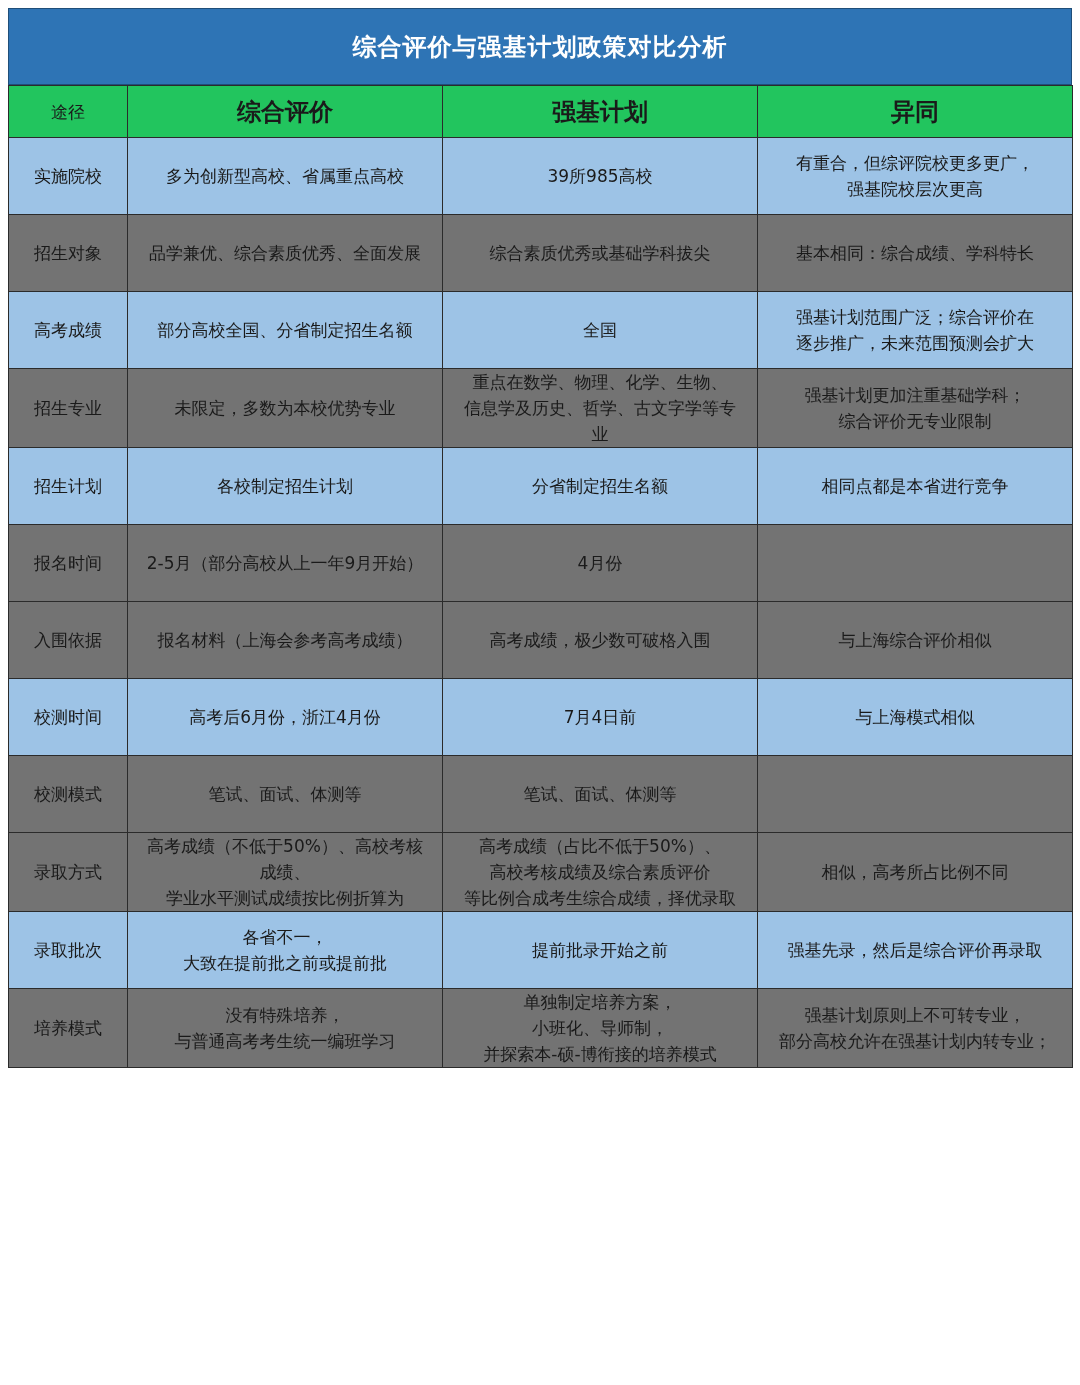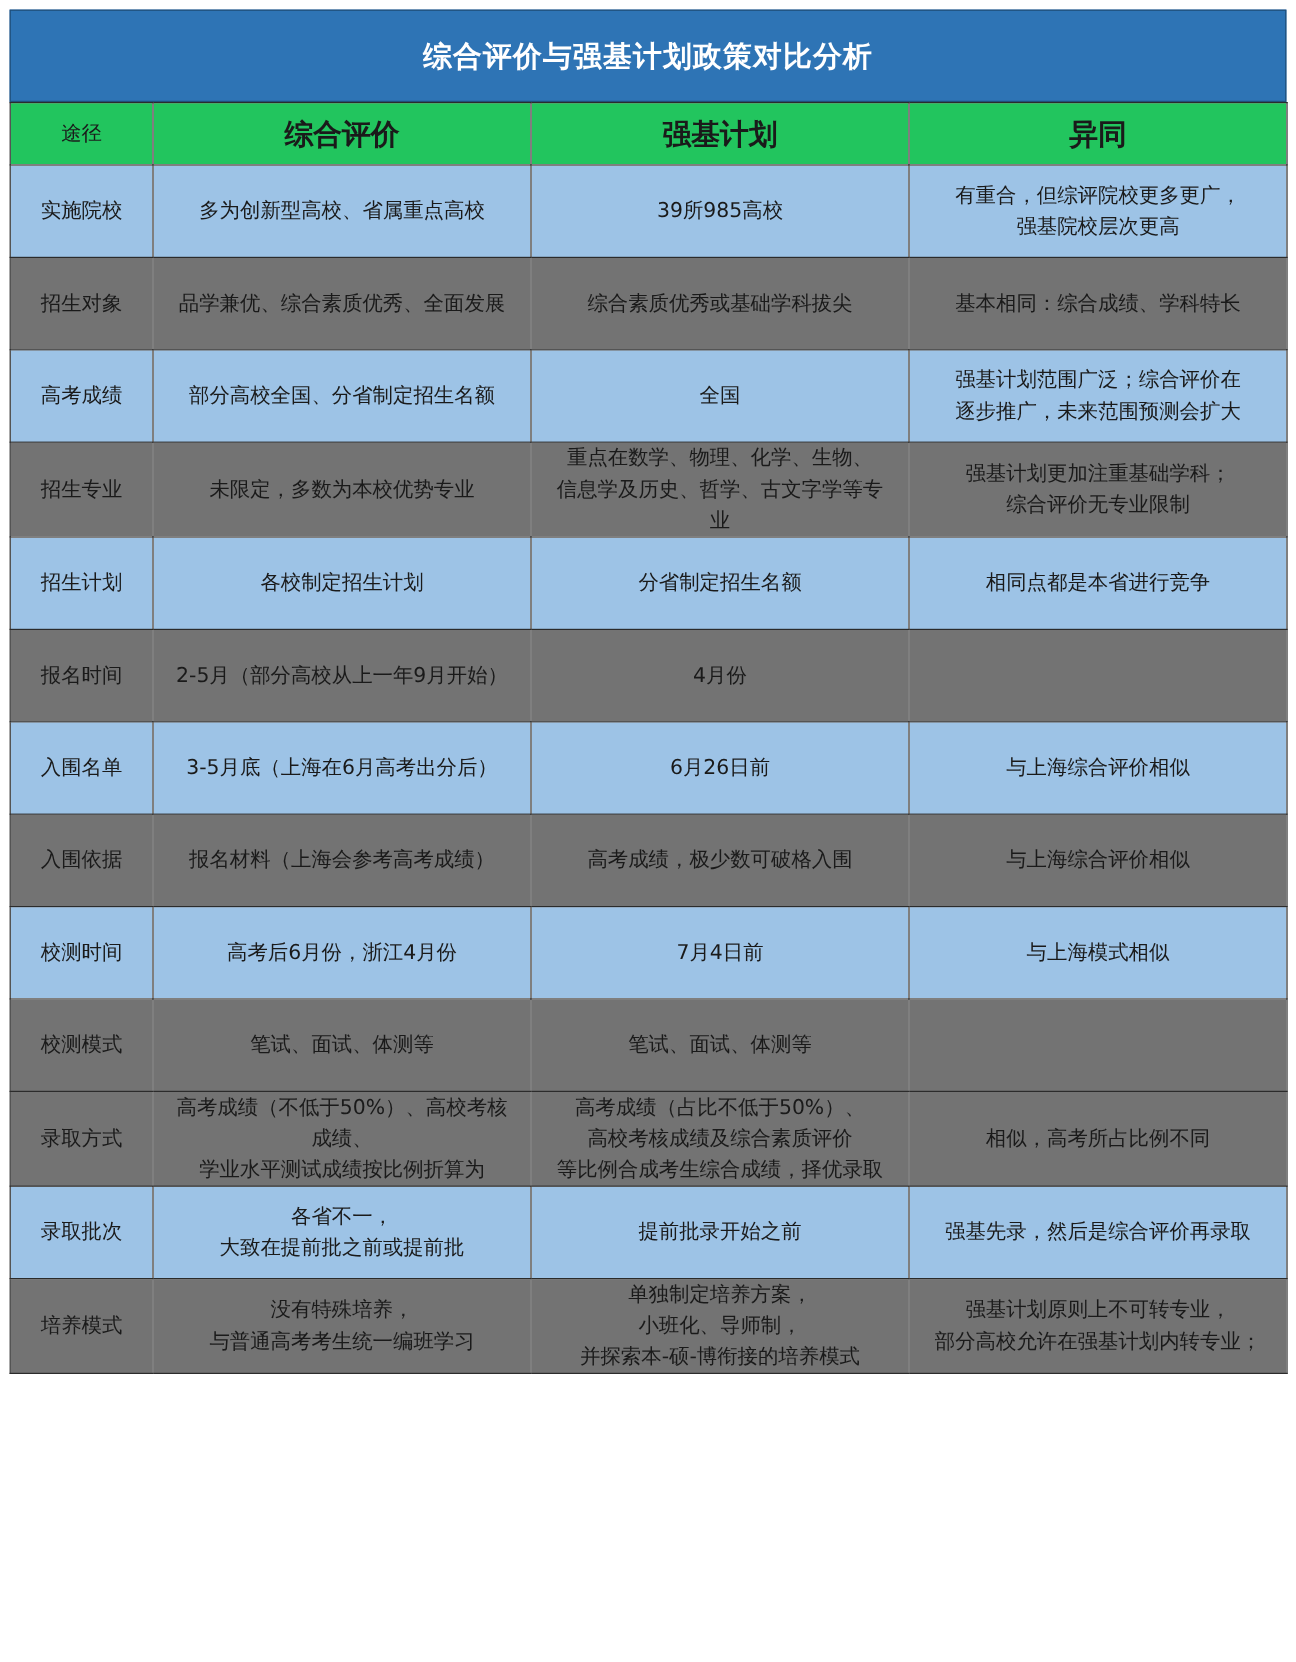--- a/index.html
+++ b/index.html
@@ -109,32 +109,20 @@
           <td>
             <span class="line">2-5月（部分高校从上一年9月开始）</span>
           </td>
           <td>
             <span class="line">4月份</span>
           </td>
           <td>
             <span class="line"></span>
           </td>
         </tr>
-        <tr class="row dark">
-          <td>入围名单</td>
-          <td>
-            <span class="line">3-5月底（上海在6月高考出分后）</span>
-          </td>
-          <td>
-            <span class="line">6月26日前</span>
-          </td>
-          <td>
-            <span class="line">与上海综合评价相似</span>
-          </td>
-        </tr>
         <tr class="row light">
           <td>入围依据</td>
           <td>
             <span class="line">报名材料（上海会参考高考成绩）</span>
           </td>
           <td>
             <span class="line">高考成绩，极少数可破格入围</span>
           </td>
           <td>
             <span class="line">与上海综合评价相似</span>

